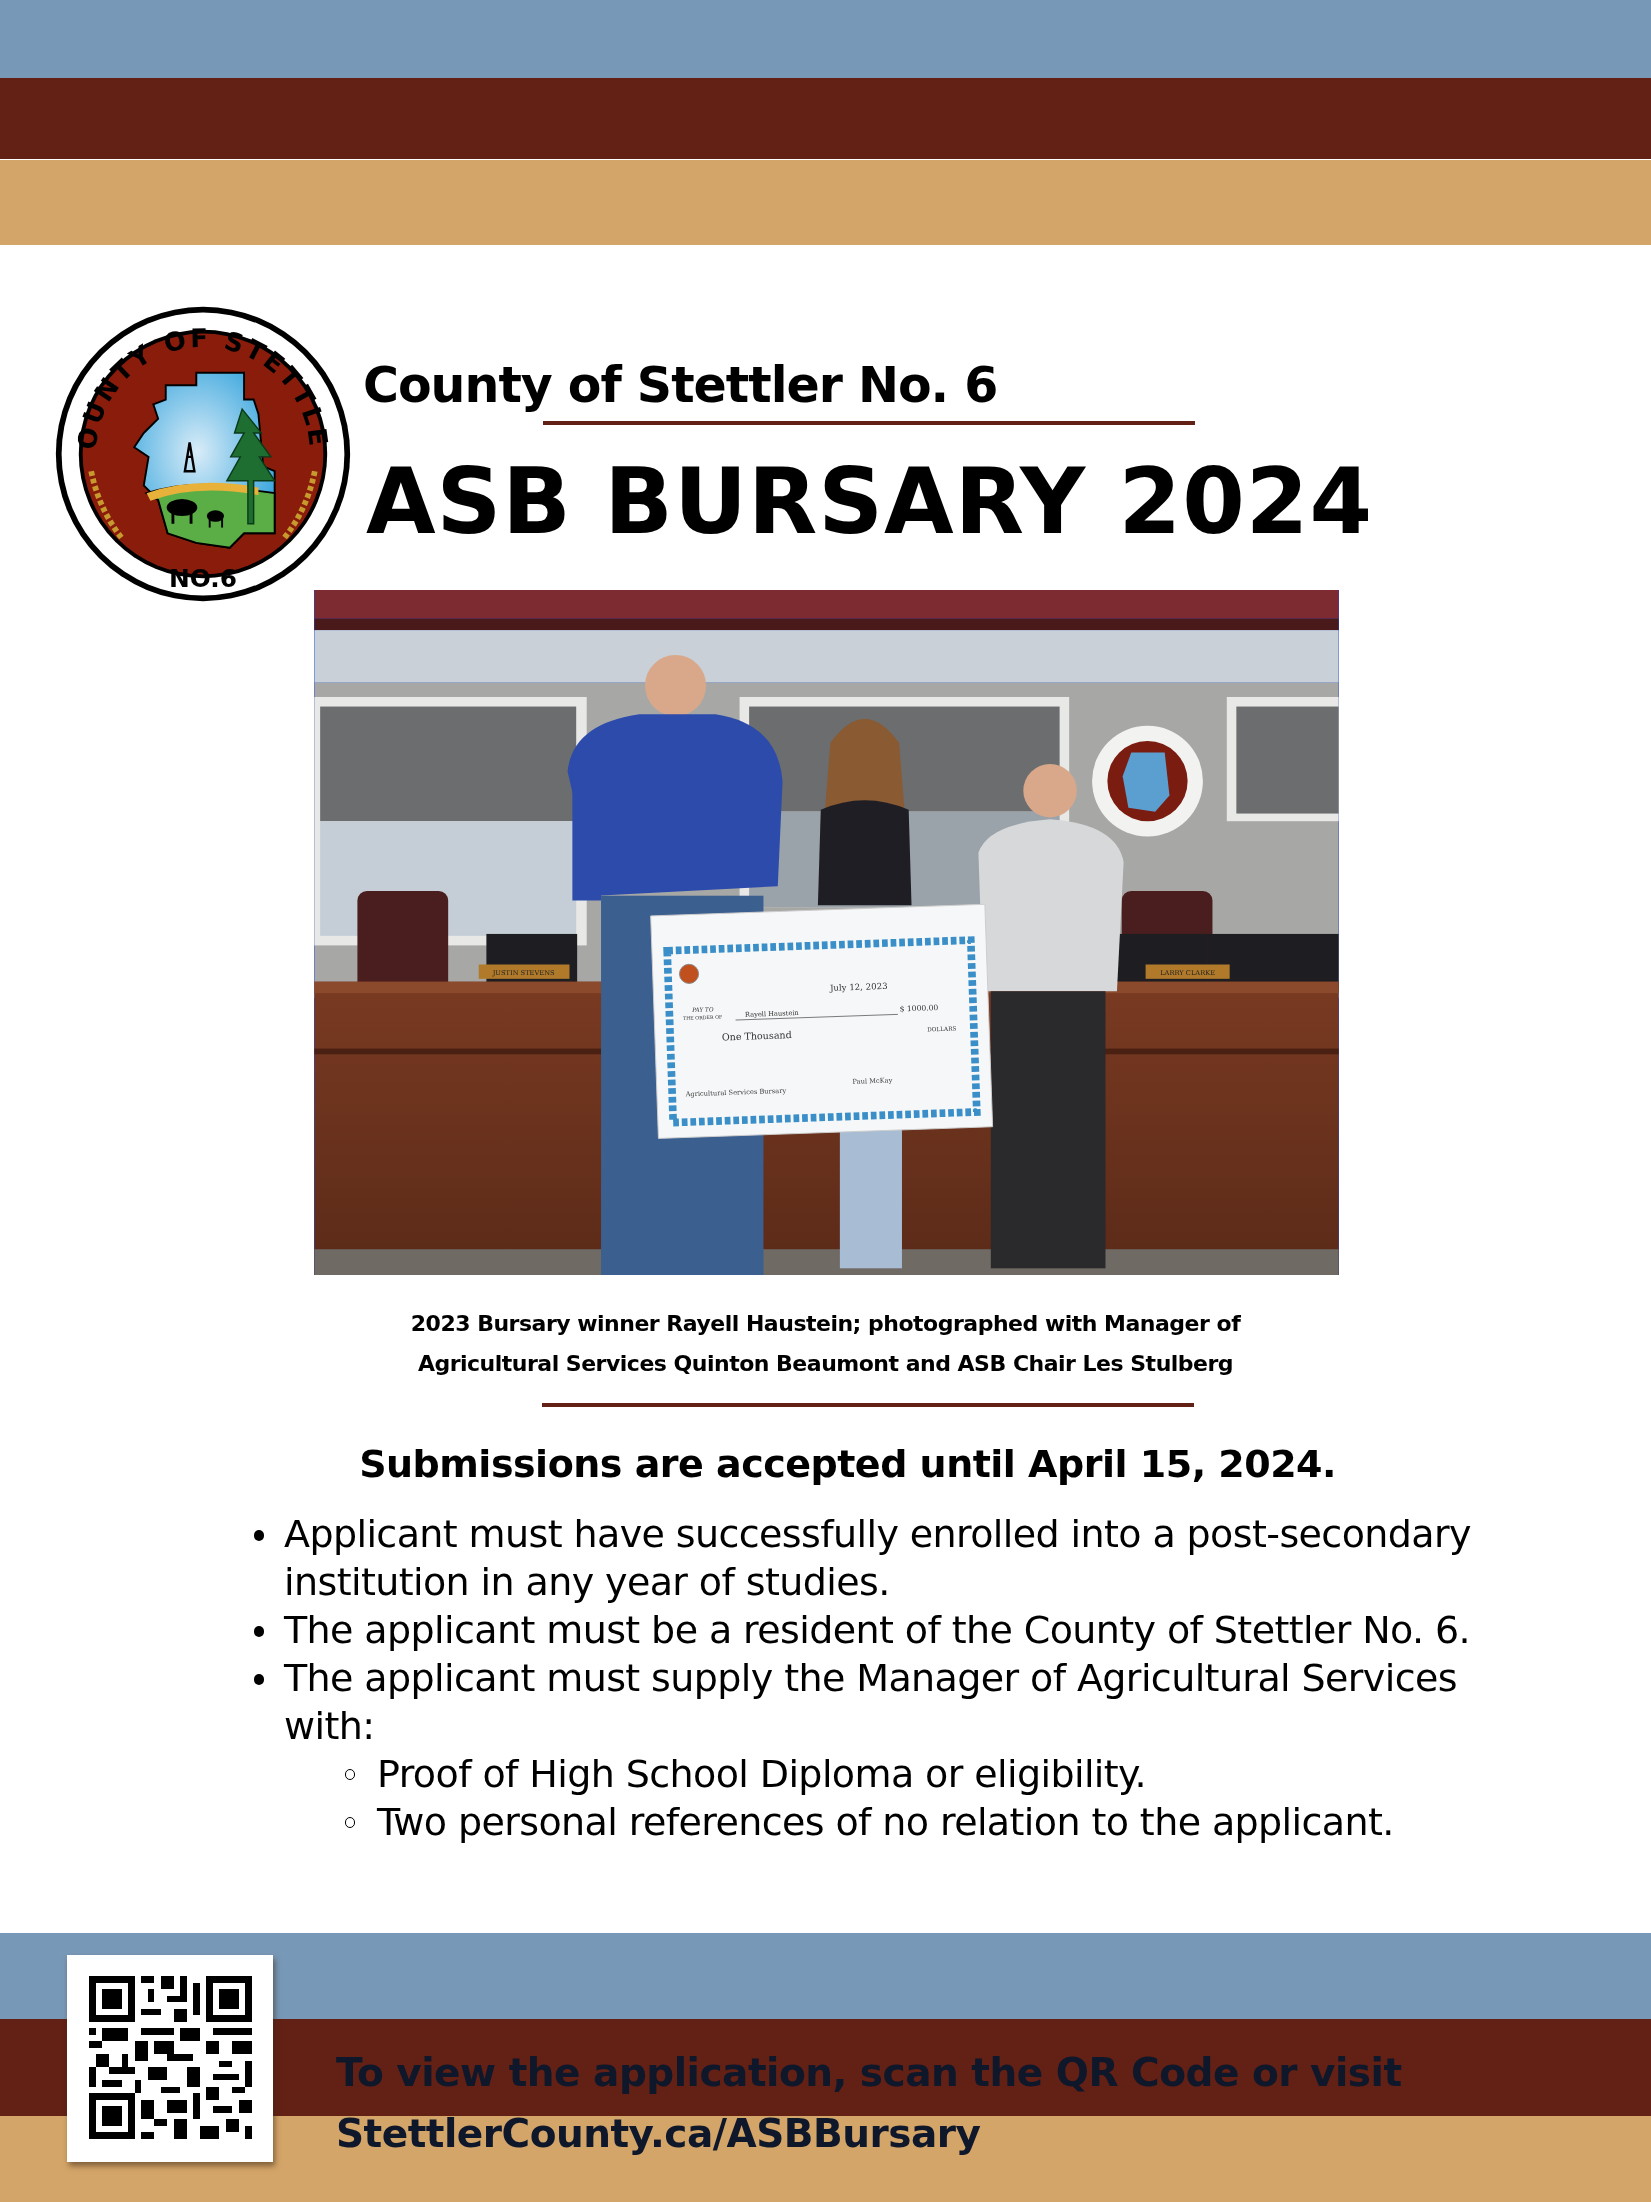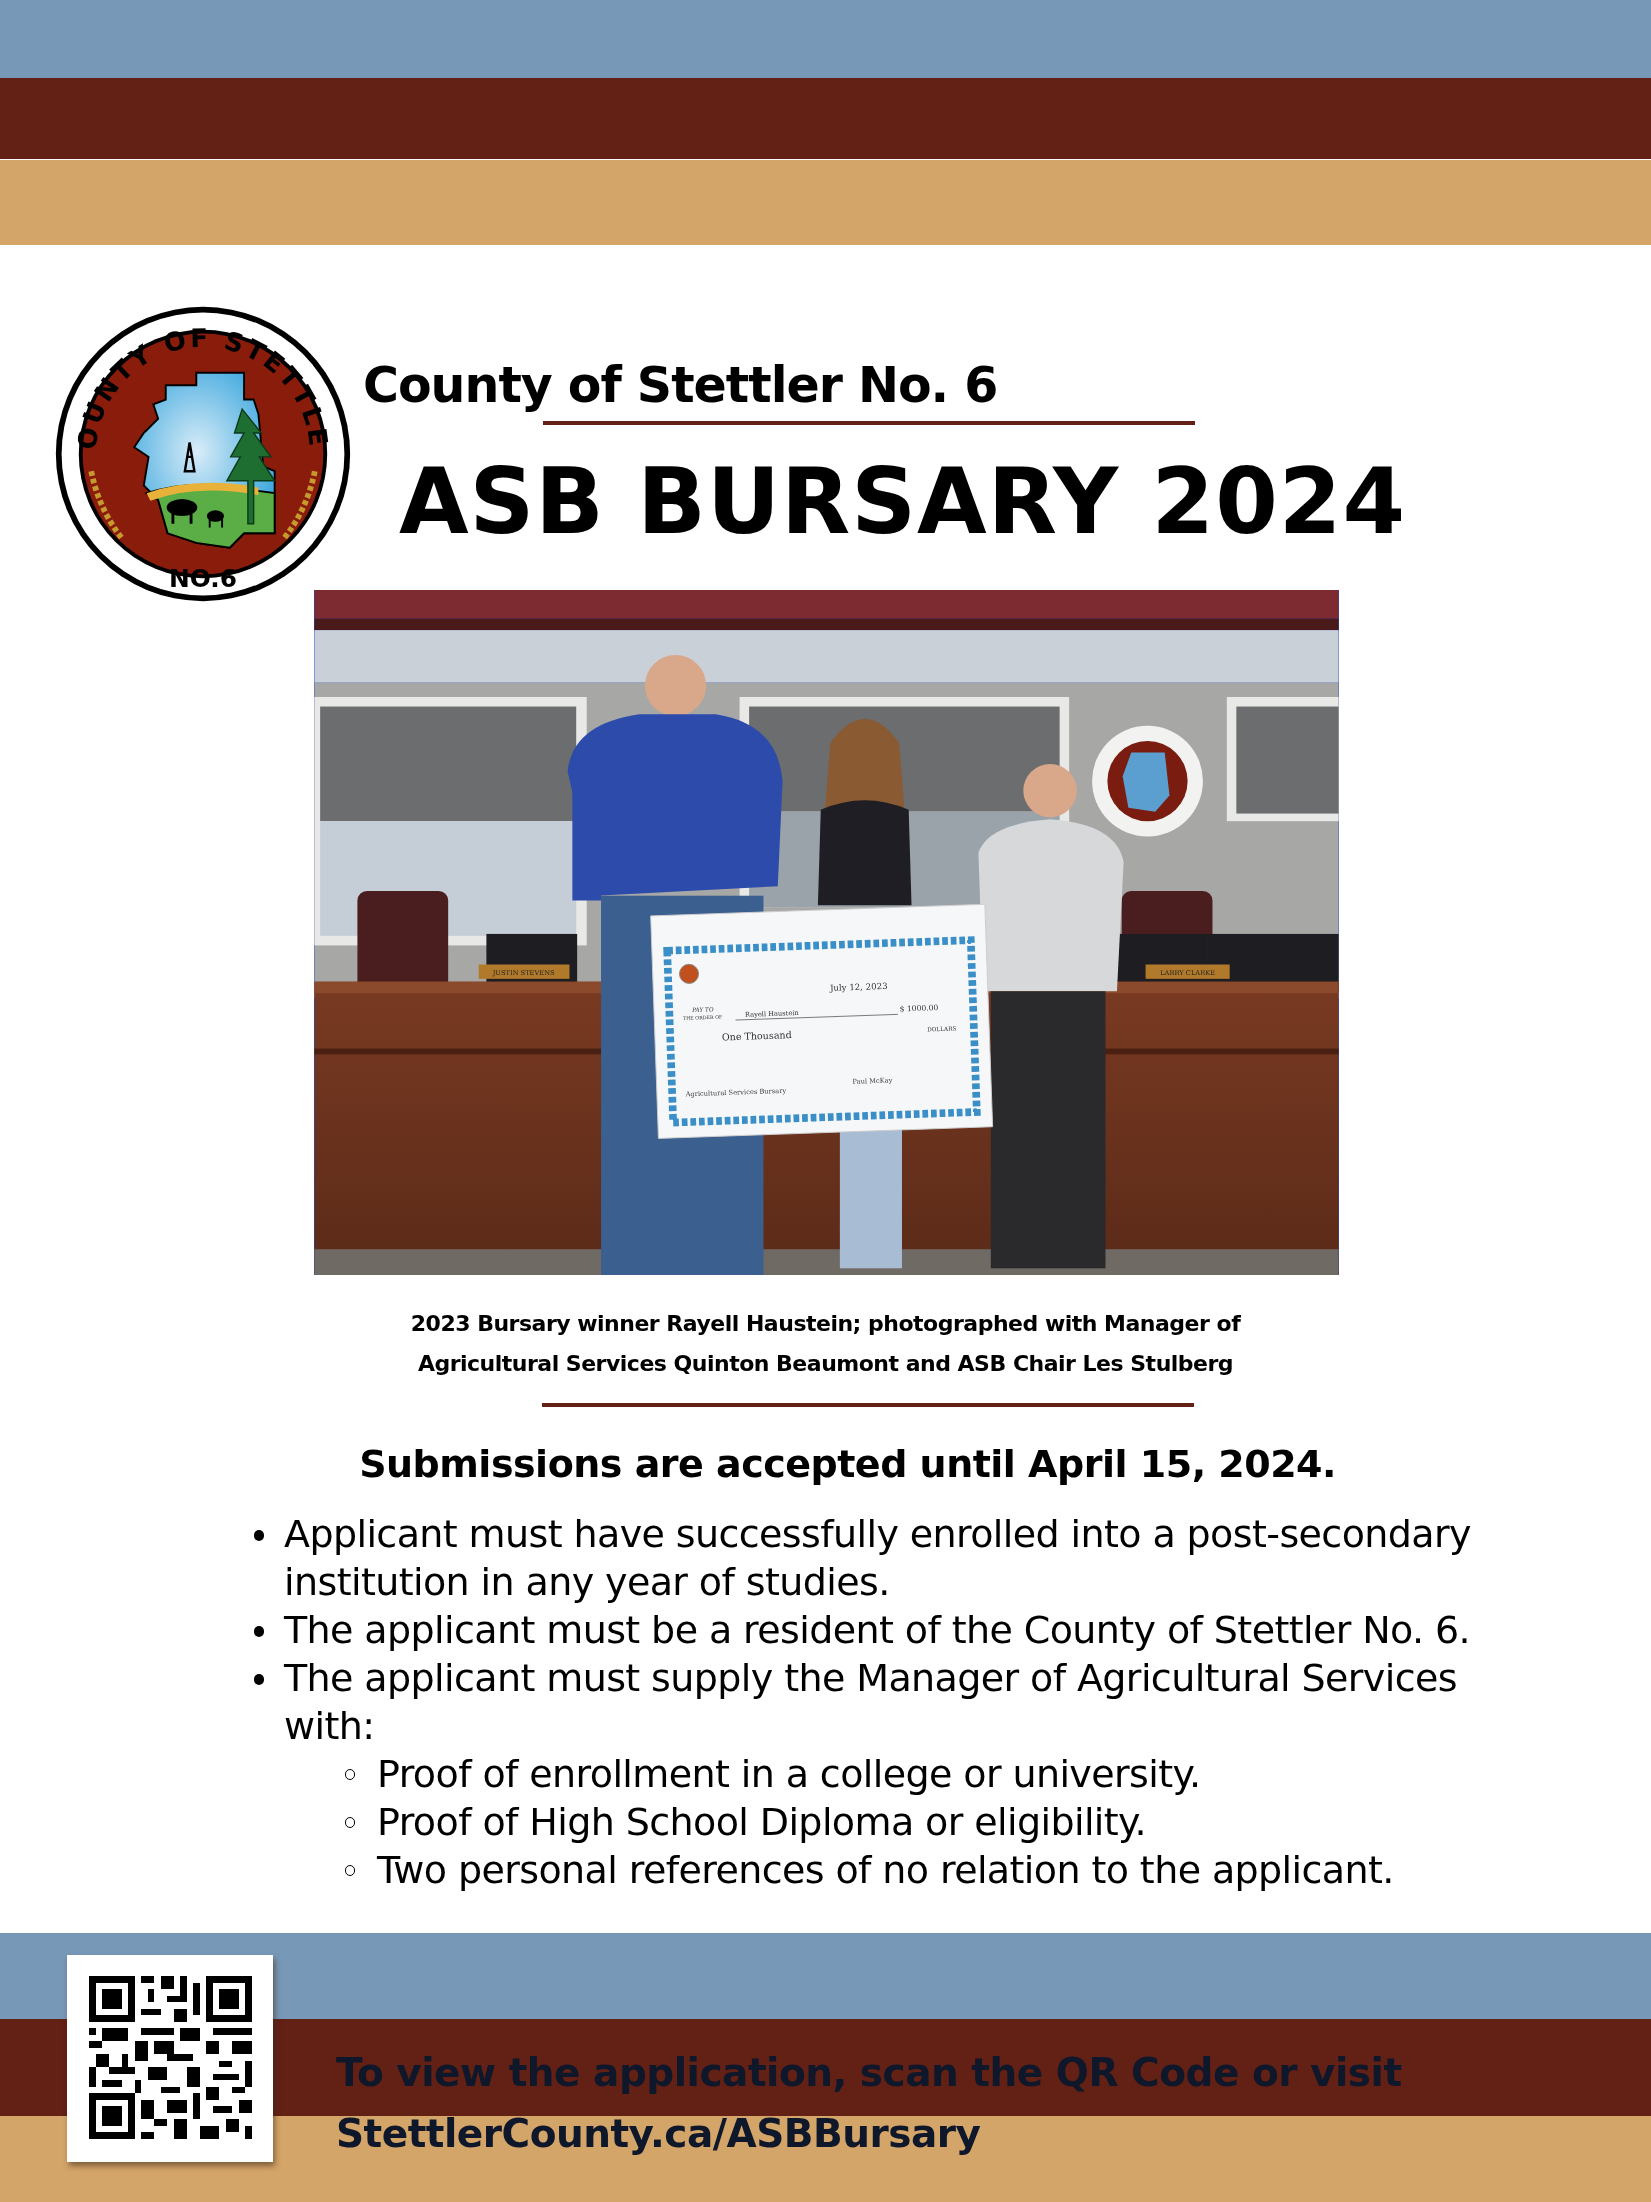--- a/index.html
+++ b/index.html
@@ -22,21 +22,20 @@
     text-align: left; font-weight: bold; font-size: 49px; line-height: 80px;
     letter-spacing: -1px;
   }
   .title-rule {
     position: absolute; left: 543px; width: 652px; top: 421px; height: 3.8px; background: #632015;
   }
   .main-title {
     position: absolute; left: 363px; width: 1013px; top: 449px;
     text-align: center; font-weight: bold; font-size: 90px; line-height: 105px;
     letter-spacing: 1px;
-    margin-left: 33px;
   }
 
   
   .photo { position: absolute; left: 314px; top: 590px; width: 1025px; height: 685px; overflow: hidden; background: #1d4ed8; }
 
   .caption {
     position: absolute; left: 315px; width: 1021px; top: 1304px;
     text-align: center; font-weight: bold; font-size: 22px; line-height: 40px;
     letter-spacing: -0.5px;
   }
@@ -204,21 +203,20 @@
 </div>
 <div class="caption-rule"></div>
 
 <div class="deadline">Submissions are accepted until April 15, 2024.</div>
 
 <ul class="reqs">
   <li><span>Applicant must have successfully enrolled into a post-secondary institution in any year of studies.</span></li>
   <li><span>The applicant must be a resident of the County of Stettler No. 6.</span></li>
   <li><span>The applicant must supply the Manager of Agricultural Services with:</span>
     <ul>
-      <li><span>Proof of enrollment in a college or university.</span></li>
       <li><span>Proof of High School Diploma or eligibility.</span></li>
       <li><span>Two personal references of no relation to the applicant.</span></li>
     </ul>
   </li>
 </ul>
 
 <div class="stripe s-blue" style="top:1933px;height:86px"></div>
 <div class="stripe s-maroon" style="top:2019px;height:98px"></div>
 <div class="stripe s-tan" style="top:2116px;height:86px"></div>
 

